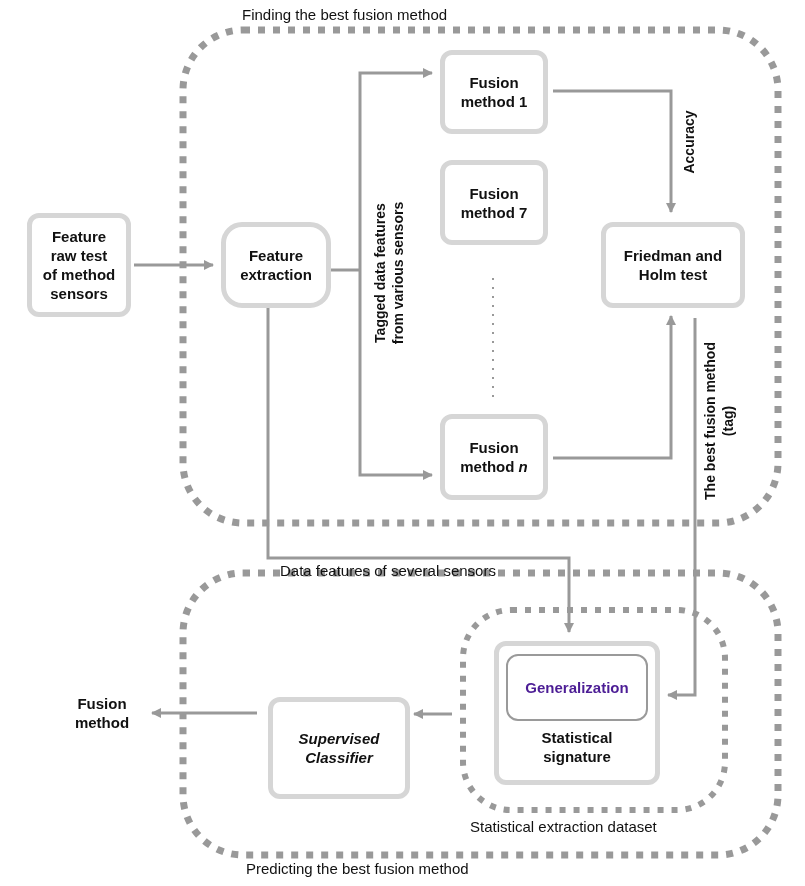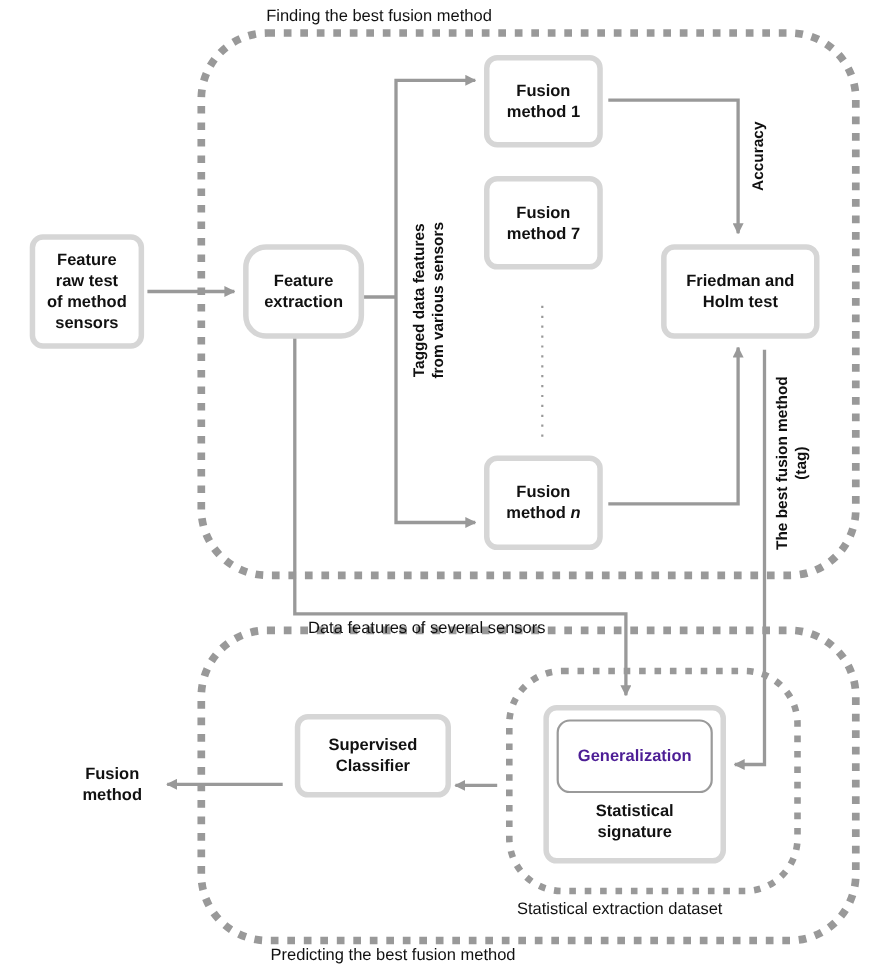--- a/index.html
+++ b/index.html
@@ -90,21 +90,21 @@
   <div>Friedman and</div>
   <div>Holm test</div>
 </div>
 
 <div class="box" style="left:494px; top:641px; width:166px; height:144px; justify-content:flex-end; padding-bottom:14px;">
   <div>Statistical</div>
   <div>signature</div>
 </div>
 <div class="inner" style="left:506px; top:654px; width:142px; height:67px;">Generalization</div>
 
-<div class="box" style="left:268px; top:649px; width:142px; height:76px;">
+<div class="box" style="left:268px; top:697px; width:142px; height:102px;font-style:italic;">
   <div>Supervised</div>
   <div>Classifier</div>
 </div>
 
 <div class="lbl" style="left:62px; top:694px; width:80px;">
   <div>Fusion</div>
   <div>method</div>
 </div>
 
 <div class="vert" style="left:290px; top:254px; width:200px; height:38px;">

